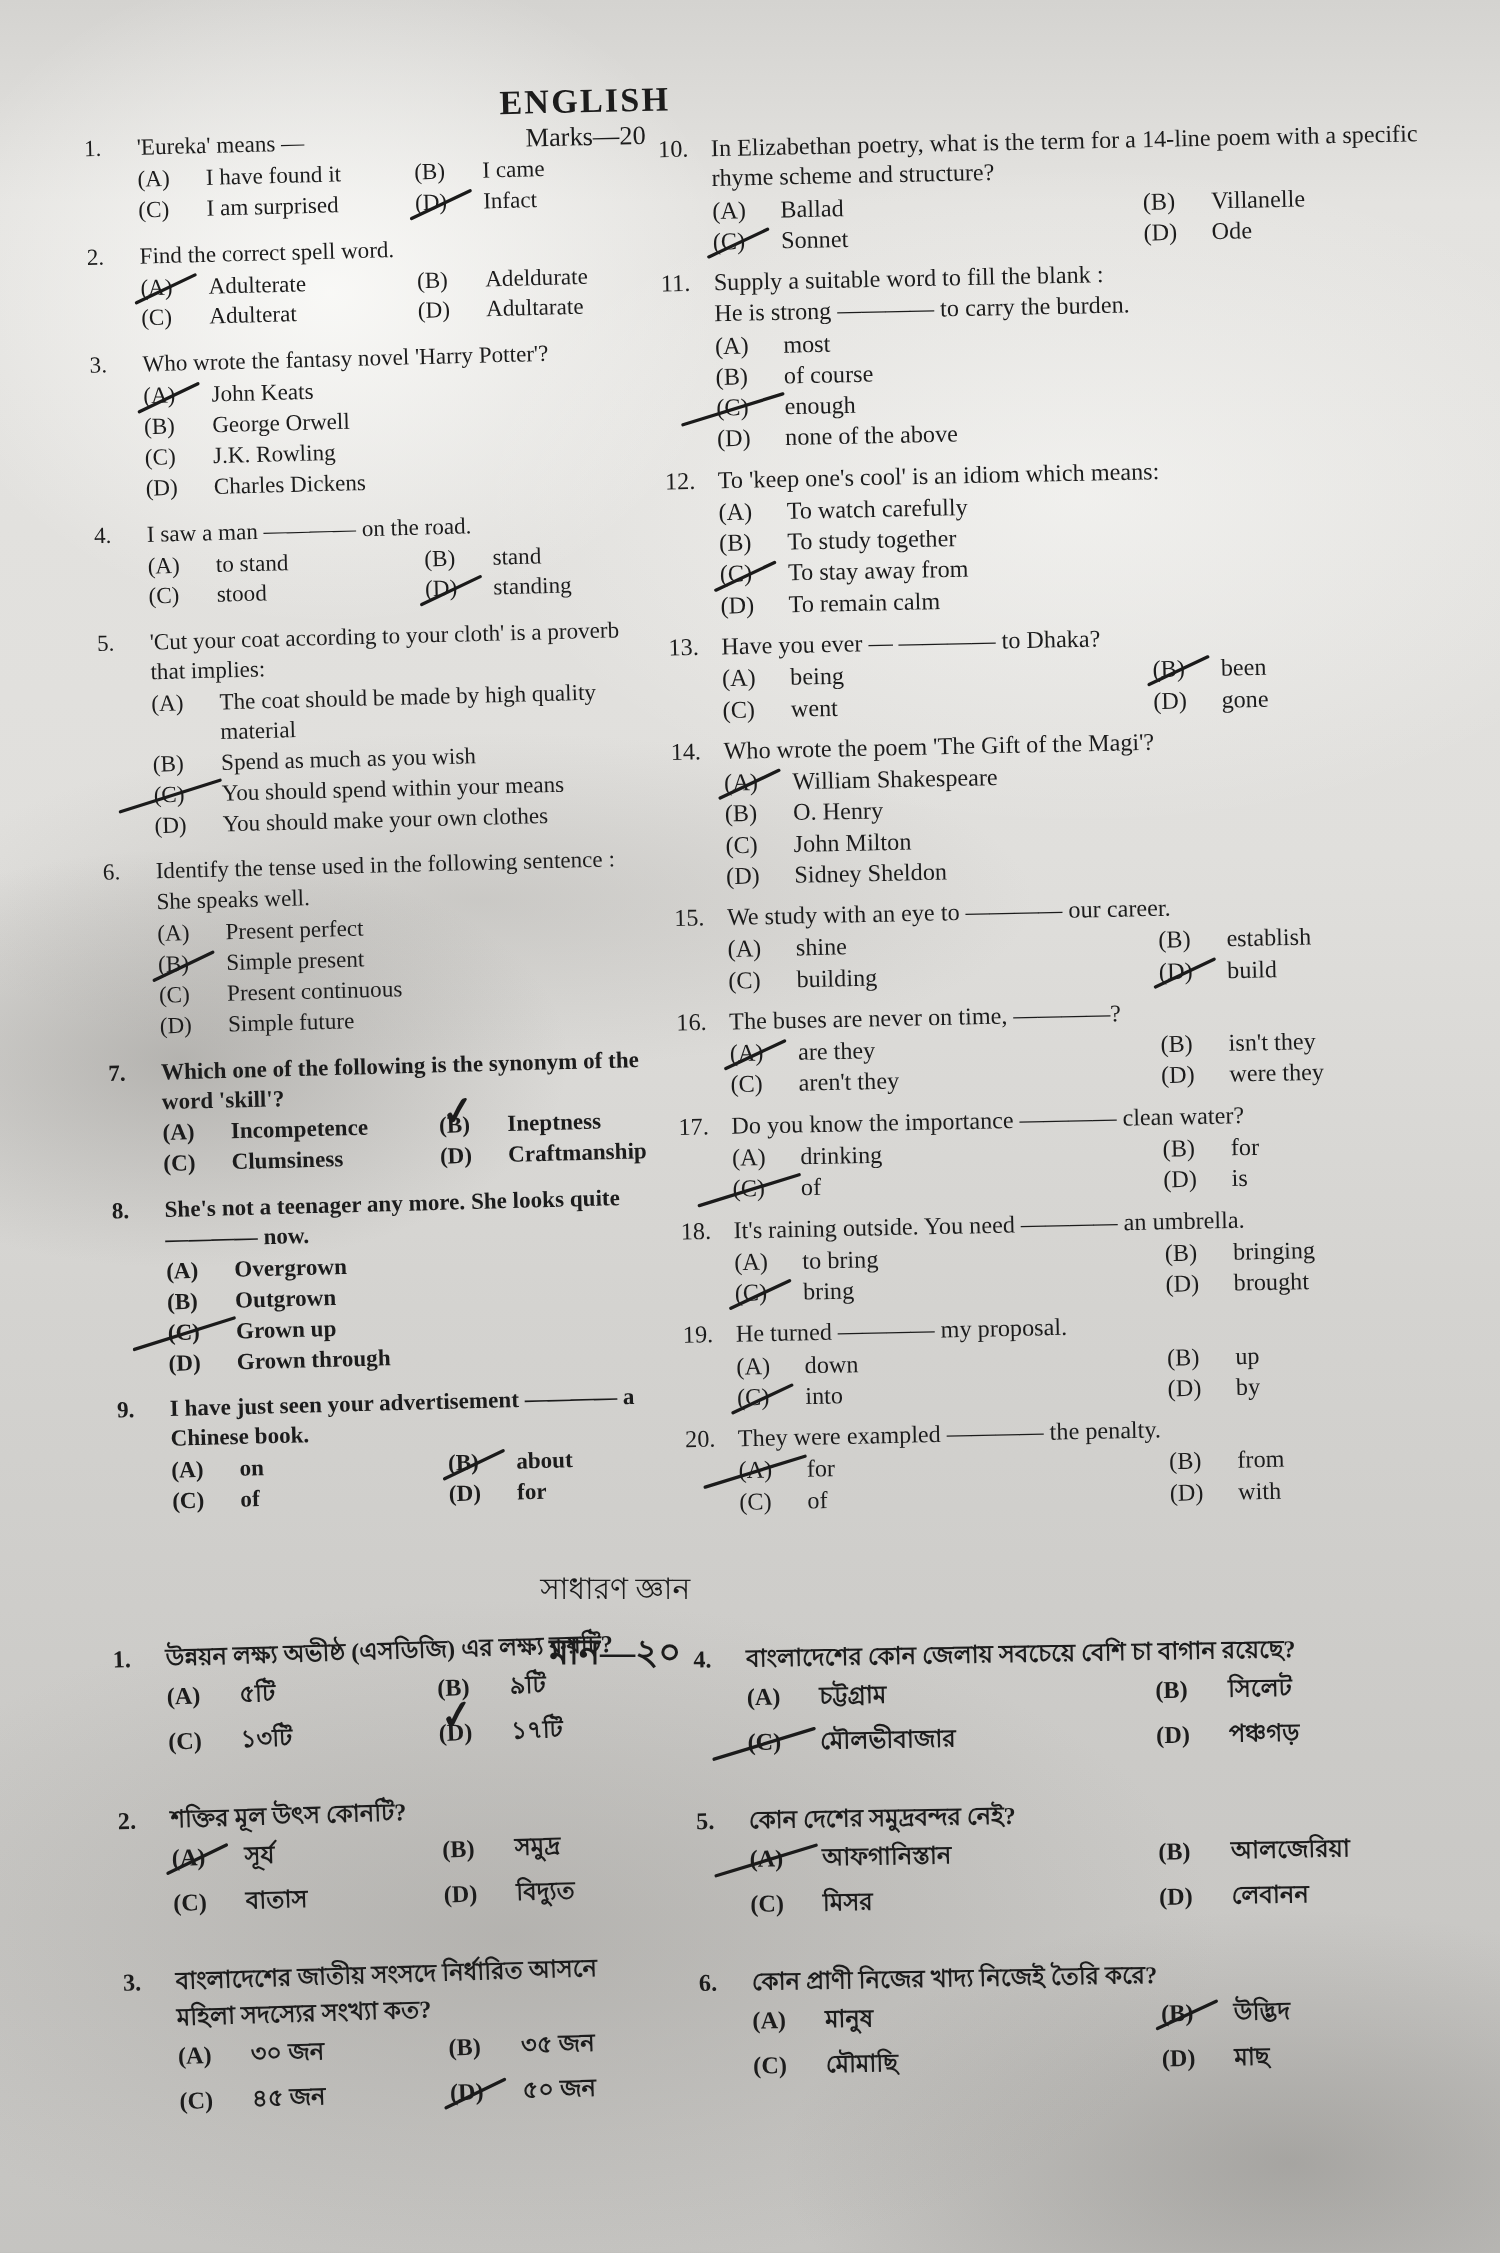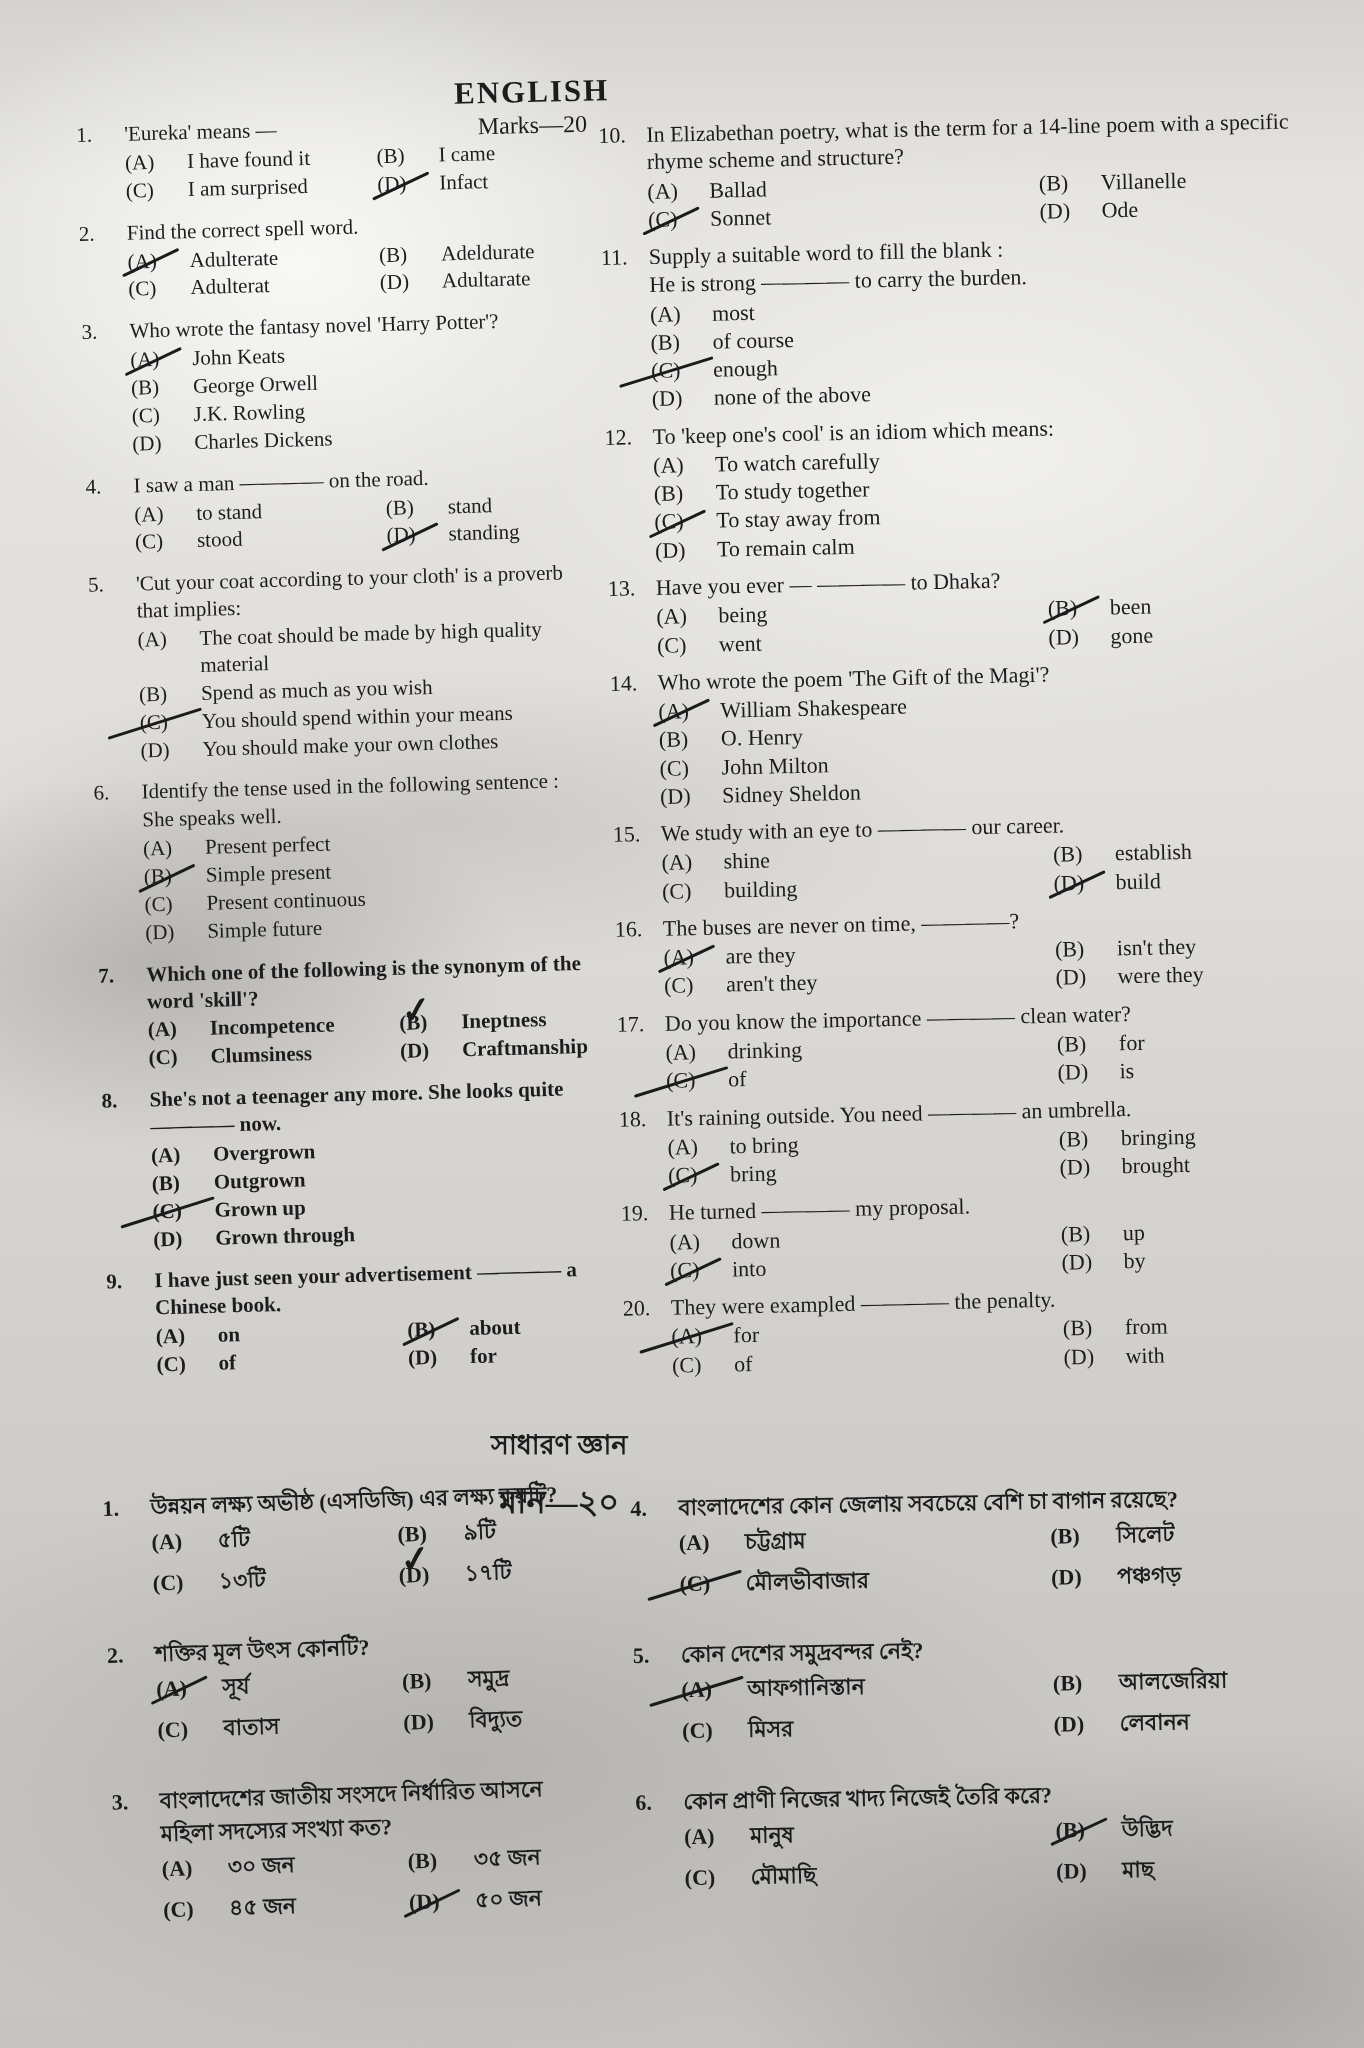--- a/index.html
+++ b/index.html
@@ -13,21 +13,21 @@
       radial-gradient(ellipse 720px 220px at 32% 40%, rgba(158,156,152,0.32), transparent 70%),
       radial-gradient(ellipse 920px 440px at 34% 86%, rgba(146,144,140,0.38), transparent 70%),
       radial-gradient(ellipse 640px 320px at 86% 96%, rgba(118,116,112,0.40), transparent 72%),
       linear-gradient(180deg,#d4d3d0 0%,#e4e3e0 9%,#e0dfdc 38%,#d4d3d0 58%,#cbcac7 78%,#c5c4c1 100%);
   }
   .hdr{position:absolute;text-align:center;}
   .en-header{top:74px;left:0;width:78%;transform:rotate(-1.3deg);}
   .en-title{font-size:31px;font-weight:bold;letter-spacing:2px;}
   .en-marks{font-size:24px;margin-top:2px;}
   .gk-header{top:1424px;left:0;width:82%;}
-  .gk-title{font-size:27px;font-weight:bold;}
+  .gk-title{font-size:27px;font-weight:normal;}
   .gk-marks{font-size:32px;font-weight:bold;margin-top:8px;}
 
   .en-cols{position:absolute;top:122px;left:0;right:0;display:flex;align-items:flex-start;}
   .col{box-sizing:border-box;}
   .col-en-left{width:496px;margin-left:76px;font-size:21px;line-height:1.28;transform:rotate(-1.5deg);transform-origin:top left;}
   .col-en-right{width:748px;margin-left:26px;font-size:22px;line-height:1.24;transform:rotate(-1.2deg);transform-origin:top left;}
 
   .gk-cols{position:absolute;top:1492px;left:0;right:0;display:flex;align-items:flex-start;font-weight:bold;}
   .col-gk-left{width:486px;margin-left:102px;font-size:22px;line-height:1.5;transform:rotate(-1.8deg);transform-origin:top left;}
   .col-gk-right{width:712px;margin-left:42px;font-size:22px;line-height:1.5;transform:rotate(-1.0deg);transform-origin:top left;}

